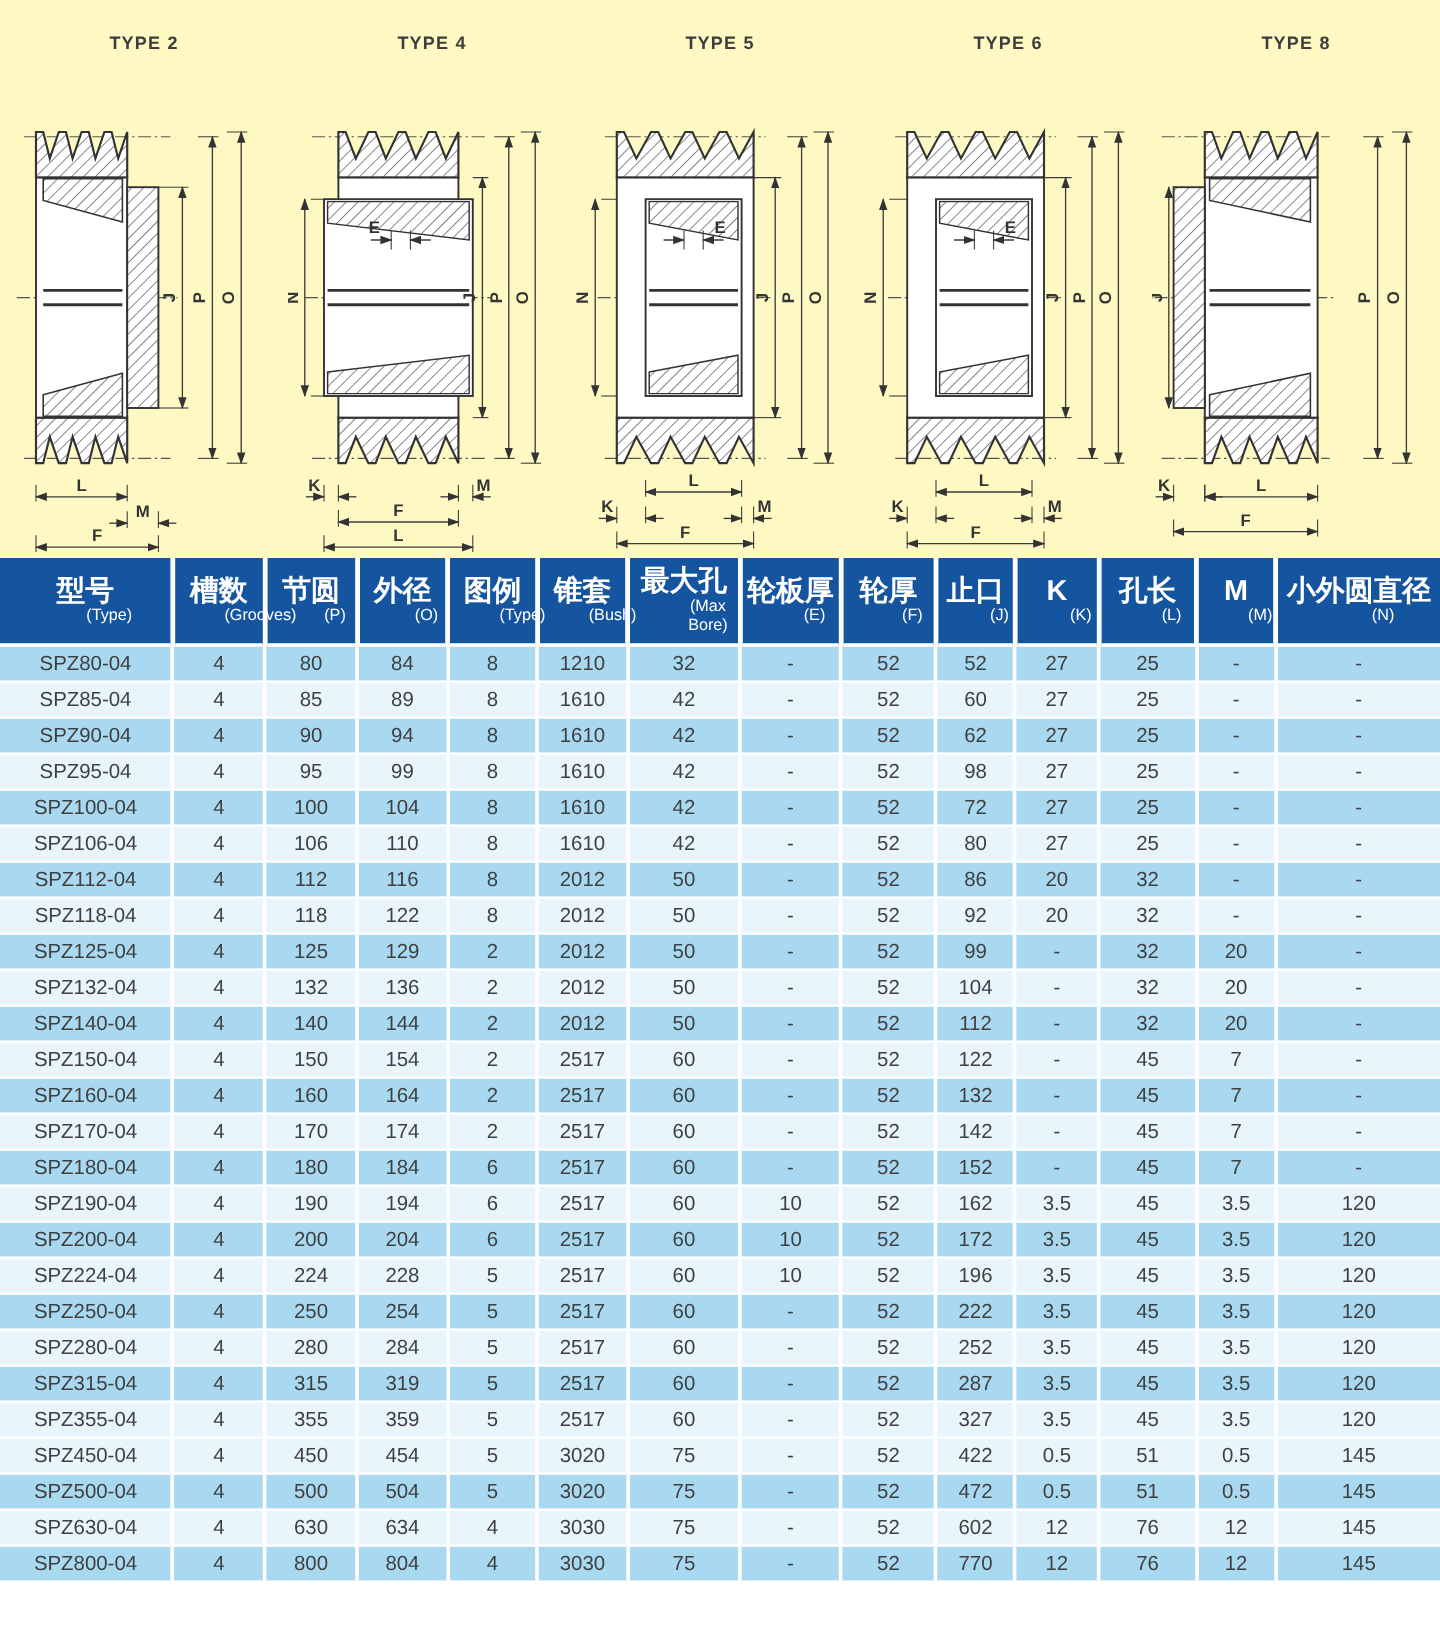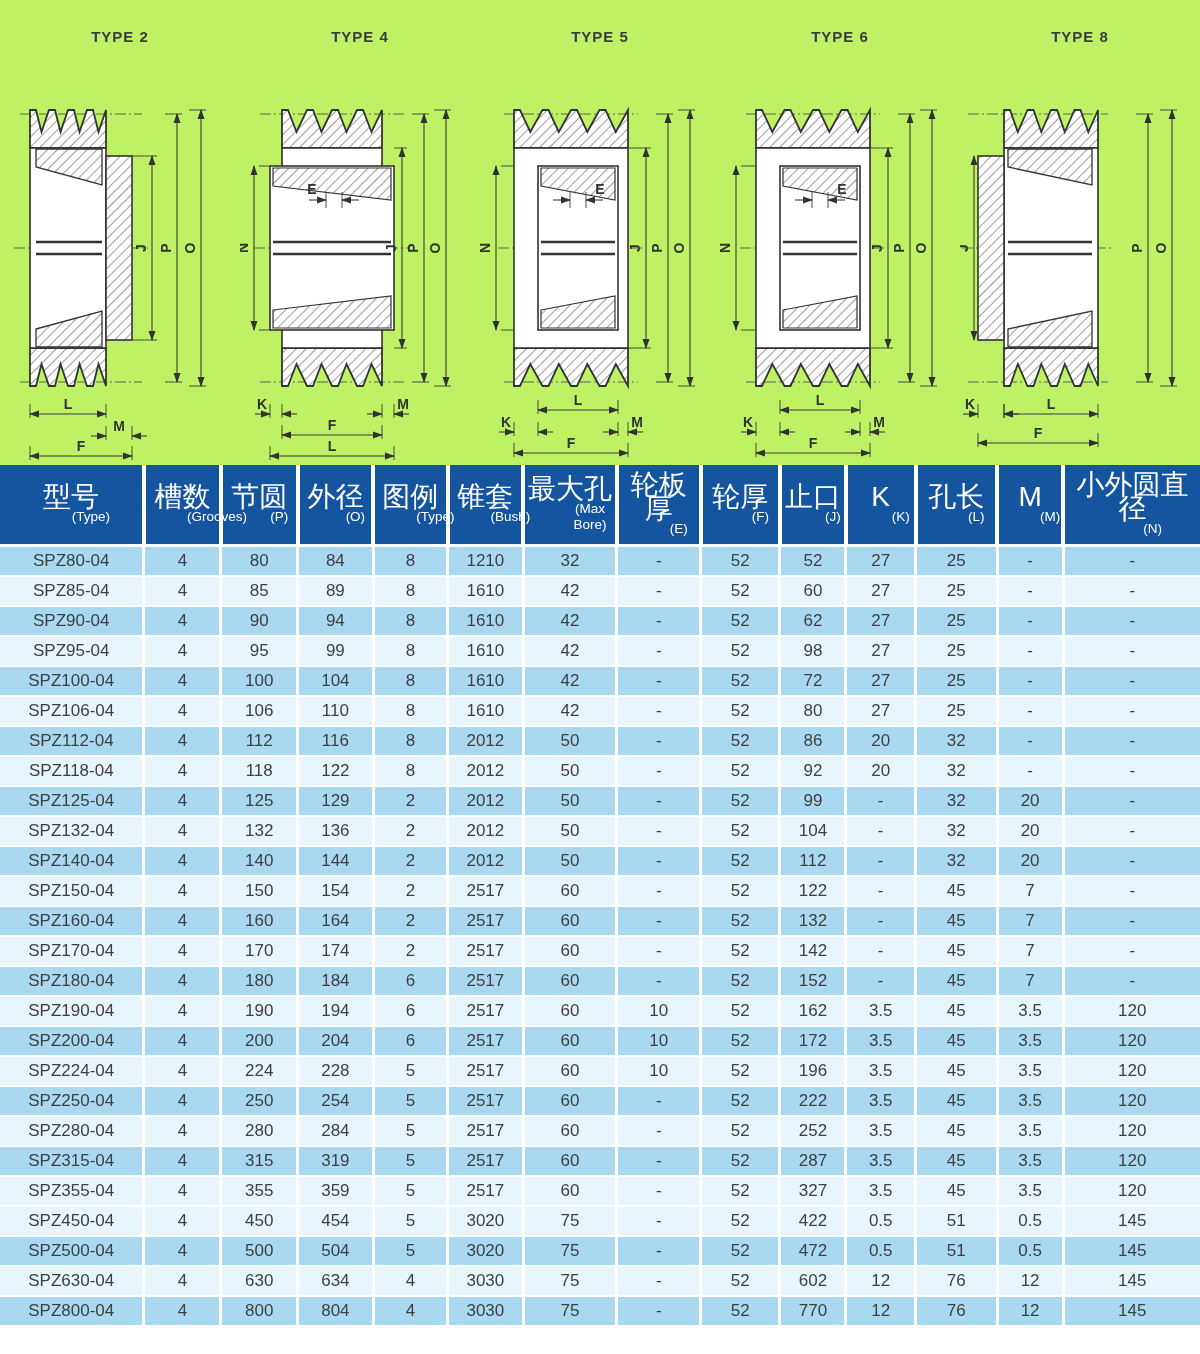--- a/index.html
+++ b/index.html
@@ -1,31 +1,31 @@
 <!DOCTYPE html>
 <html><head>
 <meta charset="utf-8">
 <style>
   * { box-sizing: border-box; margin: 0; padding: 0; }
   html,body { width:1200px; background:#fff; font-family:"Liberation Sans", sans-serif; }
   body { height:1354px; overflow:hidden; }
 
   
-  .diagrams { display:flex; width:1200px; height:465px; background:#bef264; }
+  .diagrams { display:flex; width:1200px; height:465px; background:#fef9c3; }
   .diagram { width:240px; display:flex; flex-direction:column; align-items:center; }
   .diagram-title { margin-top:28px; height:20px; font-size:15px; font-weight:bold;
                    letter-spacing:1px; color:#3d3d3d; }
   .diagram svg { display:block; }
 
   
   table.spec { width:1200px; border-collapse:collapse; table-layout:fixed; }
   thead th { background:#15549e; color:#ffffff; text-align:center; vertical-align:middle;
              border-right:4px solid #fff; border-bottom:3px solid #fff; padding:8px 1px 7px; }
   thead th:last-child { border-right:none; }
-  .th-zh { display:block; font-size:28px; font-weight:normal; line-height:24px; }
+  .th-zh { display:block; font-size:24px; font-weight:bold; line-height:24px; }
   .th-en { display:block; font-size:13.5px; font-weight:normal; line-height:16px;padding-left:40px; }
   tbody td { text-align:center; font-size:17px; line-height:24px; color:#3f3f3f;
              border-right:3px solid #fff; border-bottom:2px solid #fff; padding:2px 1px; }
   tbody td:last-child { border-right:none; }
   tr.odd  td { background:#a9d9f1; }
   tr.even td { background:#e9f5fd; }
 
   .svgdefs { position:absolute; width:0; height:0; }
 </style>
 </head>

